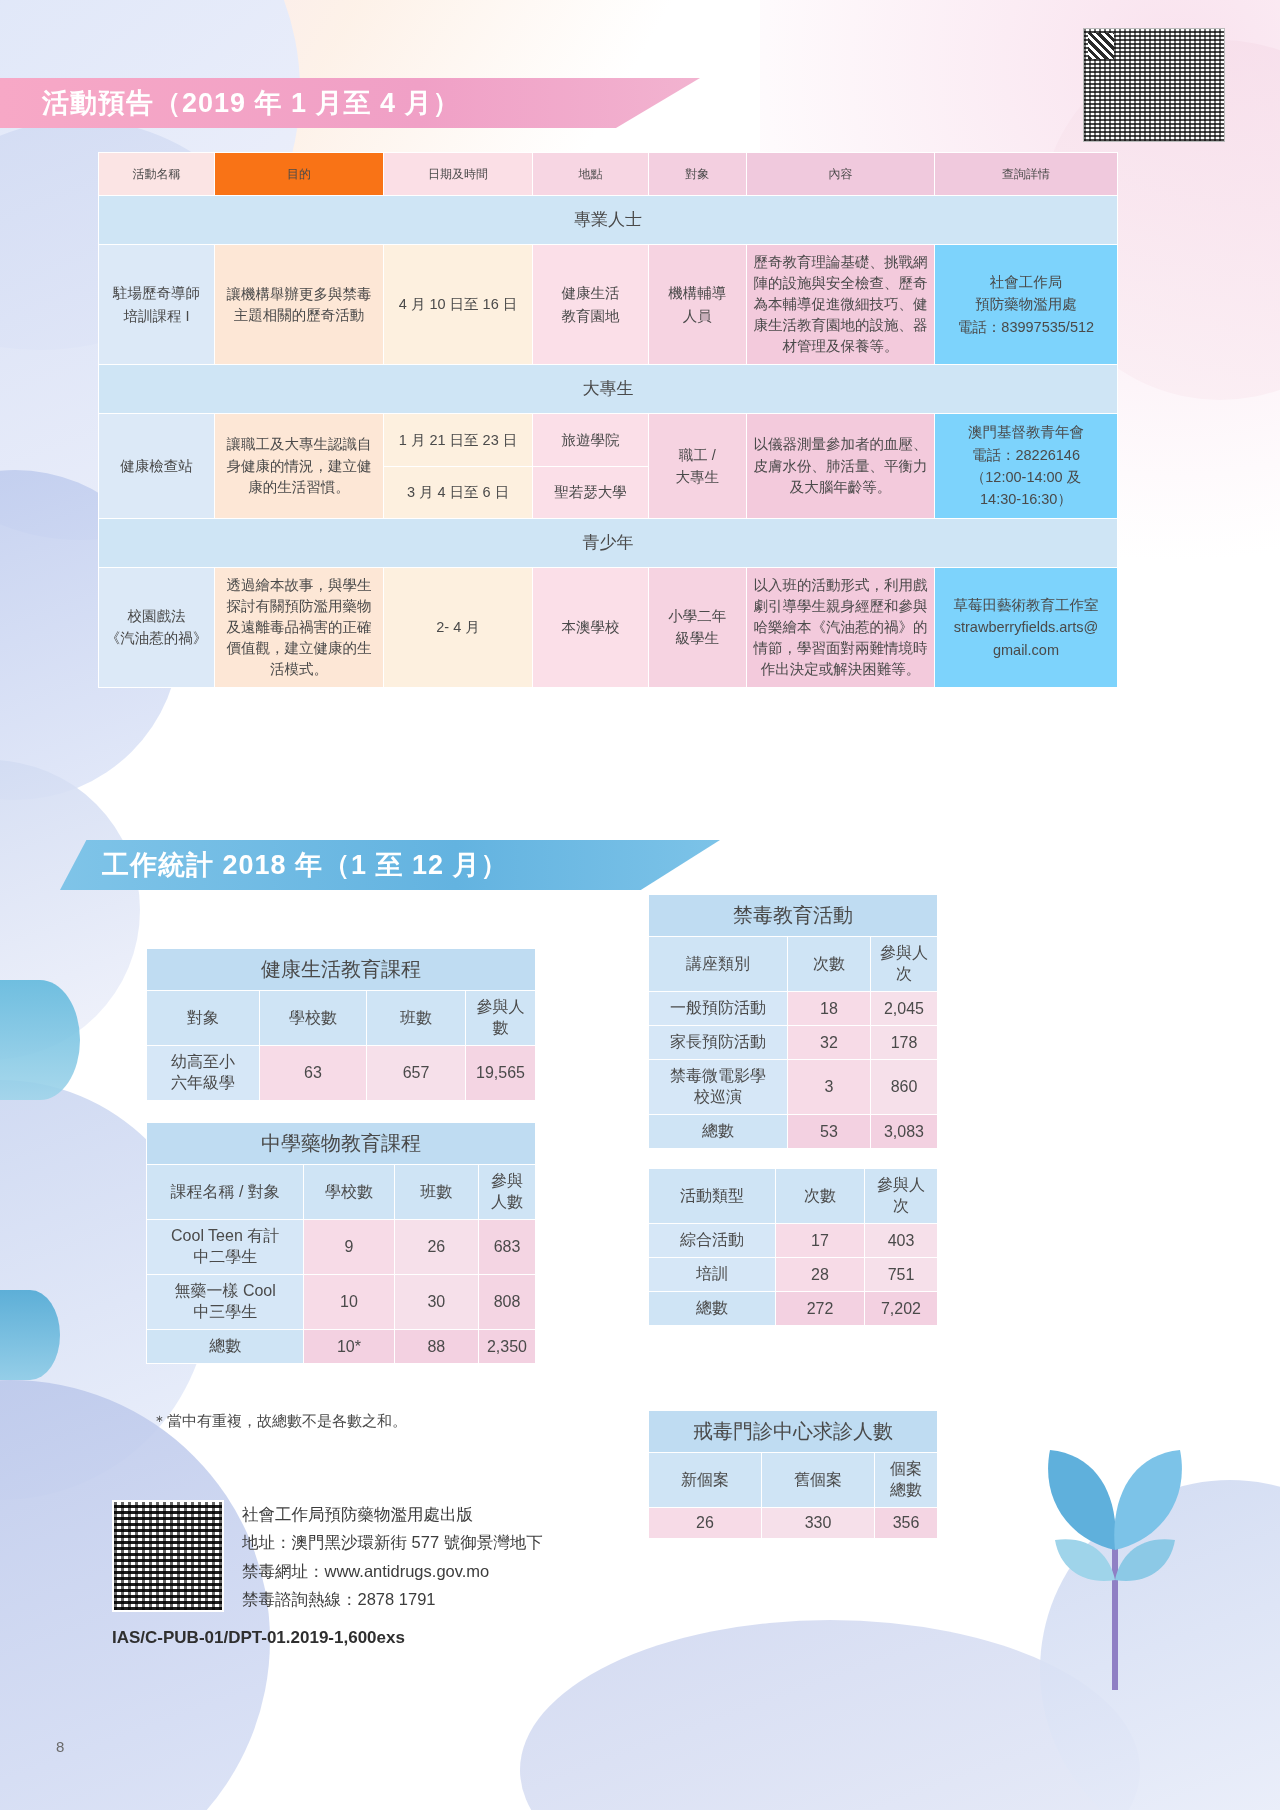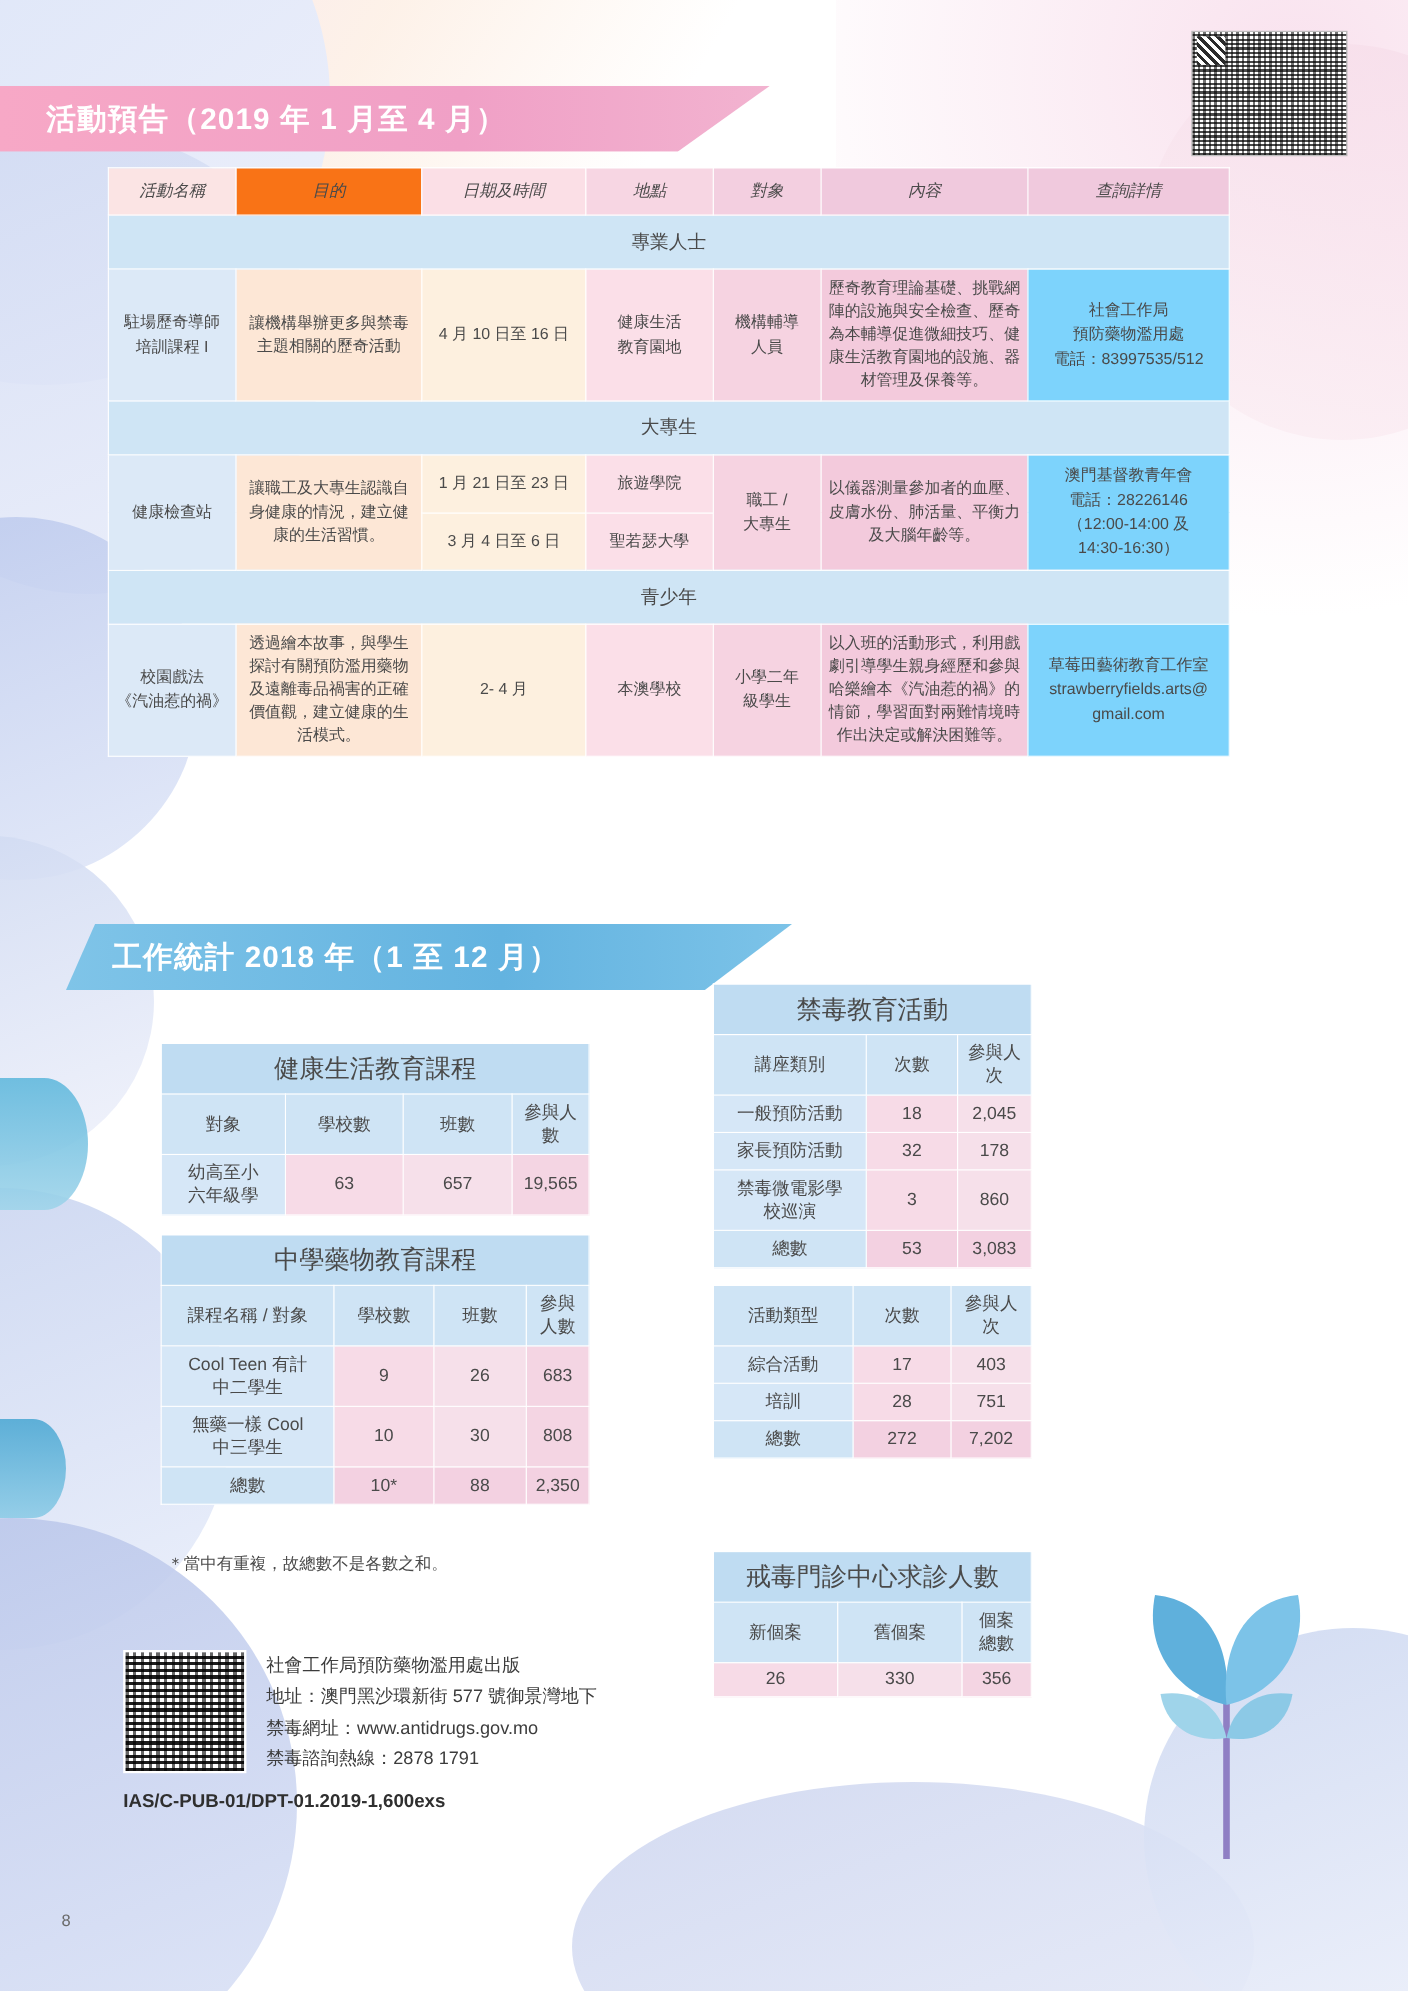--- a/index.html
+++ b/index.html
@@ -24,21 +24,21 @@
     background:linear-gradient(120deg,#f7e3ec 0%,#fdf0e6 40%,#ffffff 75%);opacity:.9;}
   .rightwash{position:absolute;right:0;top:0;width:520px;height:640px;
     background:radial-gradient(circle at 80% 10%,#f9e2ee 0%,rgba(255,255,255,0) 70%);}
   .leafwrap{position:absolute;right:60px;bottom:120px;width:210px;height:300px;}
   .teal1{position:absolute;left:0;top:980px;width:80px;height:120px;
     background:linear-gradient(180deg,#62b9dd,#9fd4ea);border-radius:0 60% 60% 0;opacity:.9;}
   .teal2{position:absolute;left:0;top:1290px;width:60px;height:90px;
     background:linear-gradient(180deg,#4fa9d4,#8ccbe6);border-radius:0 60% 60% 0;opacity:.9;}
 
   
-  .banner{position:absolute;height:60px;display:flex;align-items:center;z-index:3;}
+  .banner{position:absolute;height:50px;display:flex;align-items:center;z-index:3;}
   .banner .txt{font-size:27px;font-weight:bold;color:#ffffff;letter-spacing:1px;padding-left:42px;}
   .banner-pink{left:0;top:78px;width:700px;
     background:linear-gradient(90deg,#f7a8c6 0%,#f0a0c6 60%,#f2b3d0 100%);
     clip-path:polygon(0 0,100% 0,88% 100%,0 100%);}
   .banner-blue{left:60px;top:840px;width:660px;
     background:linear-gradient(90deg,#7fc4e8 0%,#63b3e0 60%,#7cc3e8 100%);
     clip-path:polygon(4% 0,100% 0,88% 100%,0 100%);}
 
   
   .qrbox{position:absolute;right:55px;top:28px;width:140px;height:112px;z-index:4;border:1px solid #bbb;
@@ -46,42 +46,42 @@
       repeating-linear-gradient(0deg,#4a4a4a 0 2px,#ffffff 2px 4px),
       repeating-linear-gradient(90deg,rgba(0,0,0,.55) 0 2px,rgba(255,255,255,.55) 2px 5px);
     background-blend-mode:multiply;}
   .qrbox:after{content:"";position:absolute;left:4px;top:4px;width:26px;height:26px;
     background:repeating-linear-gradient(45deg,#2b2b2b 0 3px,#fff 3px 6px);}
 
   
   .sched{position:absolute;left:98px;top:152px;width:1020px;z-index:3;border-collapse:collapse;
     font-size:14.5px;line-height:1.55;}
   .sched td,.sched th{border:1px solid #ffffff;text-align:center;vertical-align:middle;padding:7px 6px;color:#4a4a4a;font-weight:normal;}
-  .sched .hdr td{height:30px;font-size:15px;padding:6px 4px;font-style:italic;}
+  .sched .hdr td{height:30px;font-size:12px;padding:6px 4px;}
   .h1{background:#fbe4e4;}
   .h2{background:#f97316;}
   .h3{background:#fbdfe6;}
   .h4{background:#f7d6e3;}
   .h5{background:#f3cfe0;}
   .h6{background:#f0c9dd;}
   .h7{background:#f0c9dd;}
   .grp{background:#cfe5f5;font-size:17px;height:34px;}
   .c-blue{background:#dce9f7;}
   .c-peach{background:#fde7d6;}
   .c-cream{background:#fdf0df;}
   .c-pink1{background:#fbdfe8;}
   .c-pink2{background:#f6d3e1;}
   .c-pink3{background:#f3cadc;margin-left:41px;}
   .c-rose{background:#7dd3fc;}
   .tight{line-height:1.45;}
 
   
   .stat{position:absolute;z-index:3;border-collapse:collapse;font-size:16px;}
   .stat td{border:1px solid #ffffff;text-align:center;padding:6px 8px;color:#4a4a4a;vertical-align:middle;}
-  .stat .title{background:#bfdcf2;font-size:23px;padding:7px 8px;}
+  .stat .title{background:#bfdcf2;font-size:20px;padding:7px 8px;}
   .stat .sub{background:#cfe4f5;}
   .stat .lbl{background:#d6e7f7;}
   .stat .v1{background:#f7dbe7;}
   .stat .v2{background:#f6e0ea;}
   .stat .v3{background:#f4d5e3;}
   .stat .tot{background:#cfe4f5;}
   .stat .totv{background:#f3d1e1;}
 
   #tbl-health{left:146px;top:948px;width:390px;}
   #tbl-secondary{left:146px;top:1122px;width:390px;}

